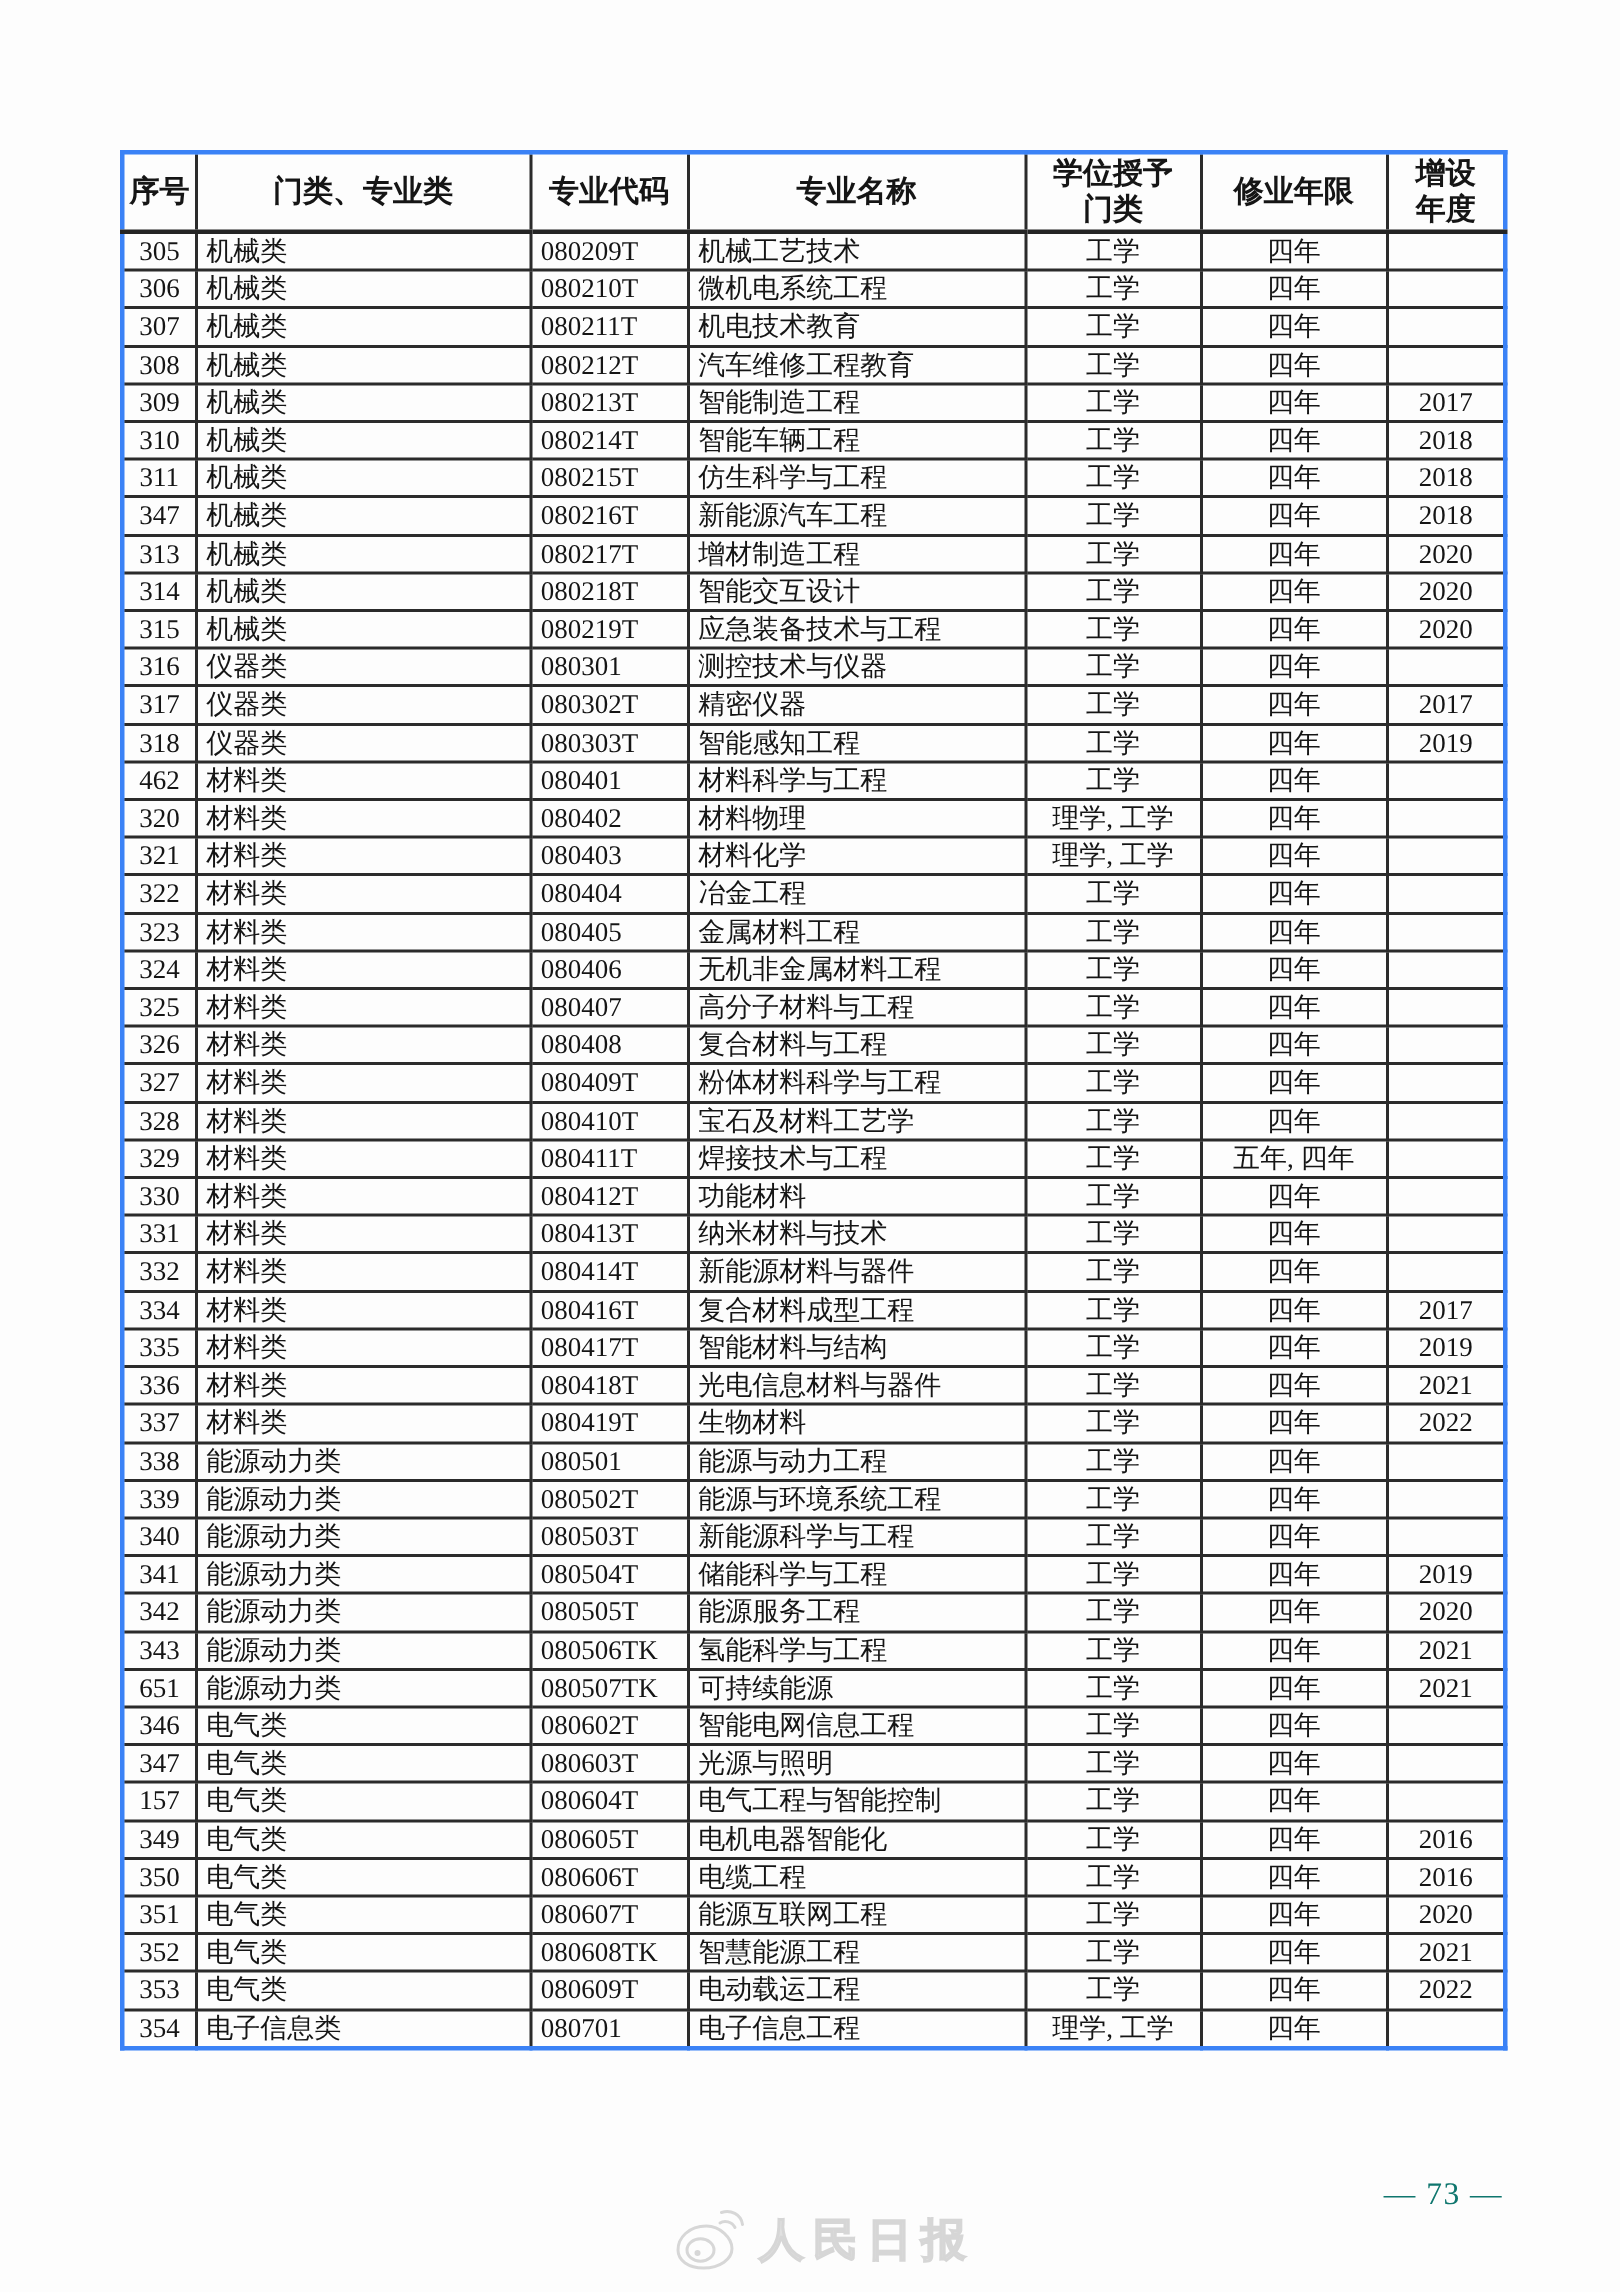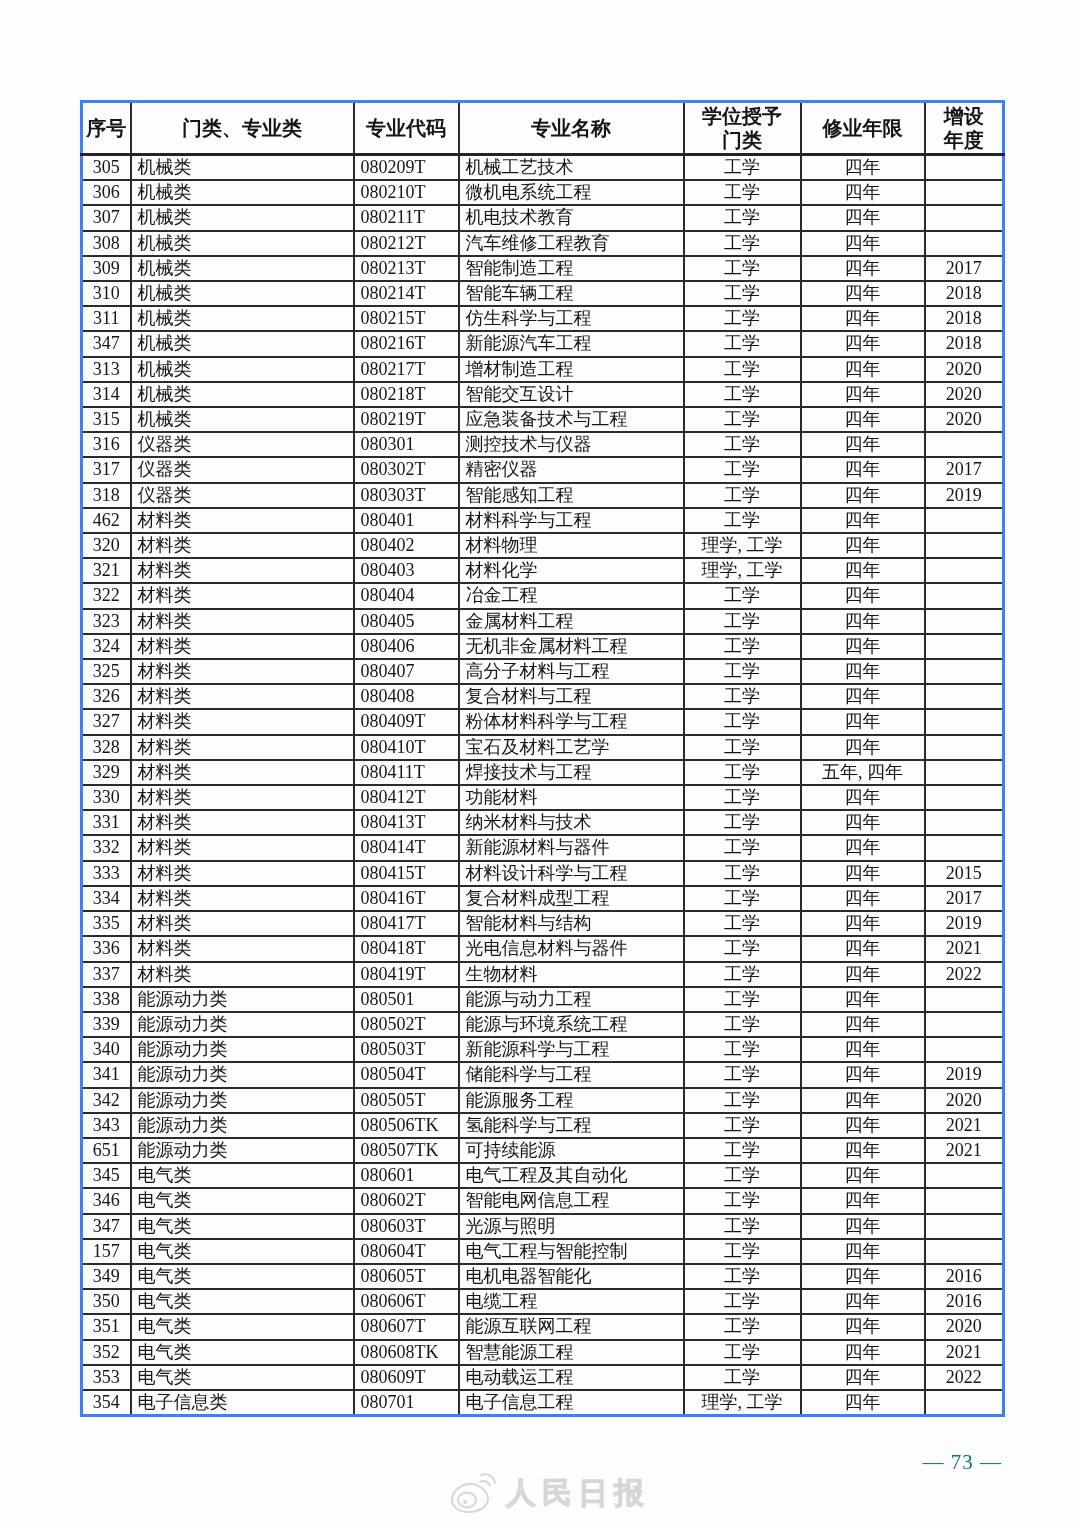--- a/index.html
+++ b/index.html
@@ -351,29 +351,20 @@
       <tr>
         <td class="al-center">332</td>
         <td class="al-left">材料类</td>
         <td class="al-left">080414T</td>
         <td class="al-left">新能源材料与器件</td>
         <td class="al-center">工学</td>
         <td class="al-center">四年</td>
         <td class="al-center"></td>
       </tr>
       <tr>
-        <td class="al-center">333</td>
-        <td class="al-left">材料类</td>
-        <td class="al-left">080415T</td>
-        <td class="al-left">材料设计科学与工程</td>
-        <td class="al-center">工学</td>
-        <td class="al-center">四年</td>
-        <td class="al-center">2015</td>
-      </tr>
-      <tr>
         <td class="al-center">334</td>
         <td class="al-left">材料类</td>
         <td class="al-left">080416T</td>
         <td class="al-left">复合材料成型工程</td>
         <td class="al-center">工学</td>
         <td class="al-center">四年</td>
         <td class="al-center">2017</td>
       </tr>
       <tr>
         <td class="al-center">335</td>
@@ -457,29 +448,20 @@
         <td class="al-center">2021</td>
       </tr>
       <tr>
         <td class="al-center">651</td>
         <td class="al-left">能源动力类</td>
         <td class="al-left">080507TK</td>
         <td class="al-left">可持续能源</td>
         <td class="al-center">工学</td>
         <td class="al-center">四年</td>
         <td class="al-center">2021</td>
-      </tr>
-      <tr>
-        <td class="al-center">345</td>
-        <td class="al-left">电气类</td>
-        <td class="al-left">080601</td>
-        <td class="al-left">电气工程及其自动化</td>
-        <td class="al-center">工学</td>
-        <td class="al-center">四年</td>
-        <td class="al-center"></td>
       </tr>
       <tr>
         <td class="al-center">346</td>
         <td class="al-left">电气类</td>
         <td class="al-left">080602T</td>
         <td class="al-left">智能电网信息工程</td>
         <td class="al-center">工学</td>
         <td class="al-center">四年</td>
         <td class="al-center"></td>
       </tr>

